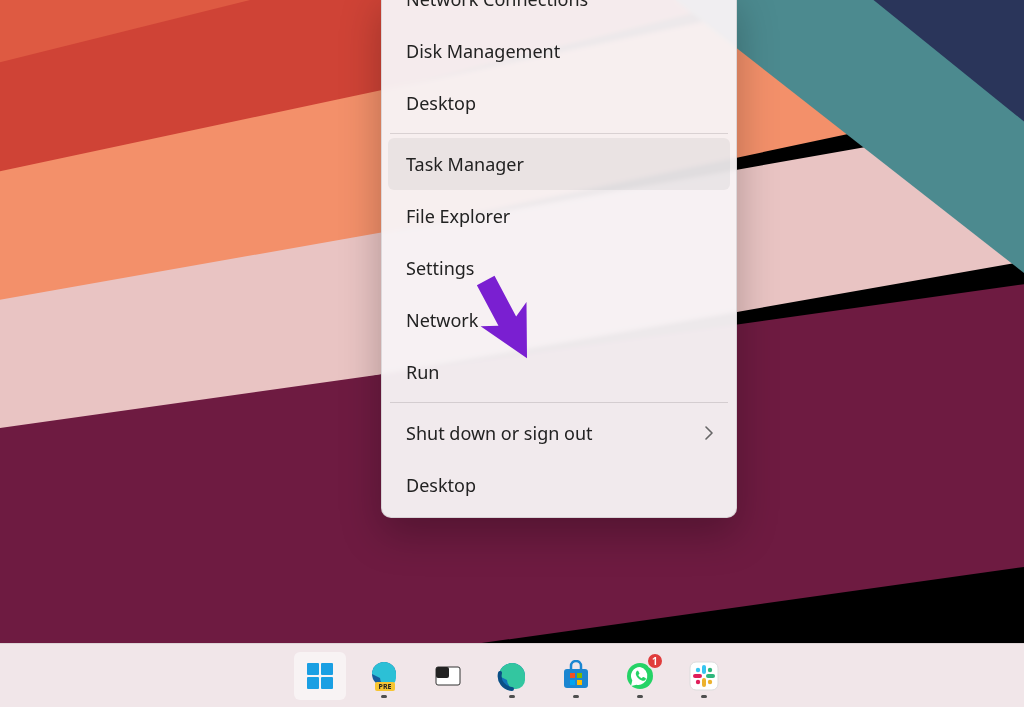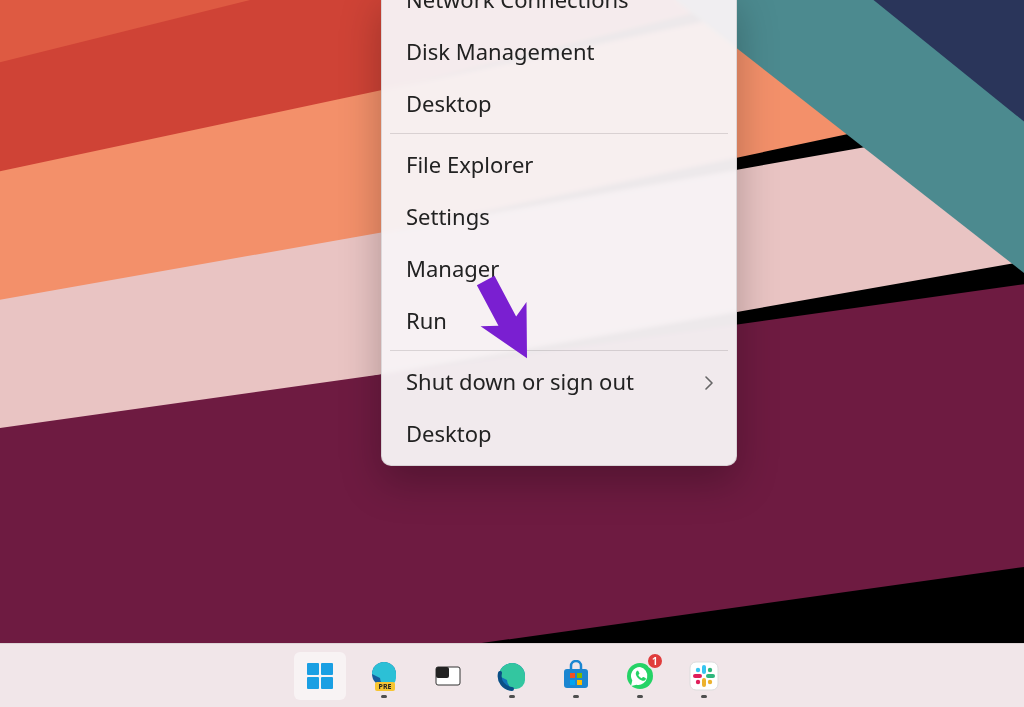--- a/index.html
+++ b/index.html
@@ -78,21 +78,21 @@
     backdrop-filter: blur(2px);
     border: 1px solid rgba(0,0,0,0.10);
     border-radius: 10px;
     box-shadow: 0 16px 40px rgba(0,0,0,0.25);
     padding: 6px;
   }
   .ctx-item {
     height: 52px;
     display: flex; align-items: center;
     padding: 0 18px;
-    font-size: 22px;
+    font-size: 18px;
     color: #222;
     border-radius: 6px;
     position: relative;
     cursor: default;
   }
   .ctx-item.hover { background: rgba(0,0,0,0.05); }
   .ctx-sep { height:1px; background: rgba(0,0,0,0.12); margin: 4px 2px; }
   .ctx-item .chev {
     position:absolute; right:16px; top:50%; transform:translateY(-50%);
     color:#666;
@@ -128,28 +128,31 @@
     </div>
     <div class="ctx-item">
       <span>Disk Management</span>
     </div>
     <div class="ctx-item">
       <span>Desktop</span>
     </div>
 
     <div class="ctx-sep"></div>
 
+    <div class="ctx-item hover">
+      <span>Task Manager</span>
+    </div>
     <div class="ctx-item">
       <span>File Explorer</span>
     </div>
     <div class="ctx-item">
       <span>Settings</span>
     </div>
     <div class="ctx-item">
-      <span>Manager</span>
+      <span>Network</span>
     </div>
     <div class="ctx-item">
       <span>Run</span>
     </div>
 
     <div class="ctx-sep"></div>
 
     <div class="ctx-item">
       <span>Shut down or sign out</span>
       <span class="chev">

